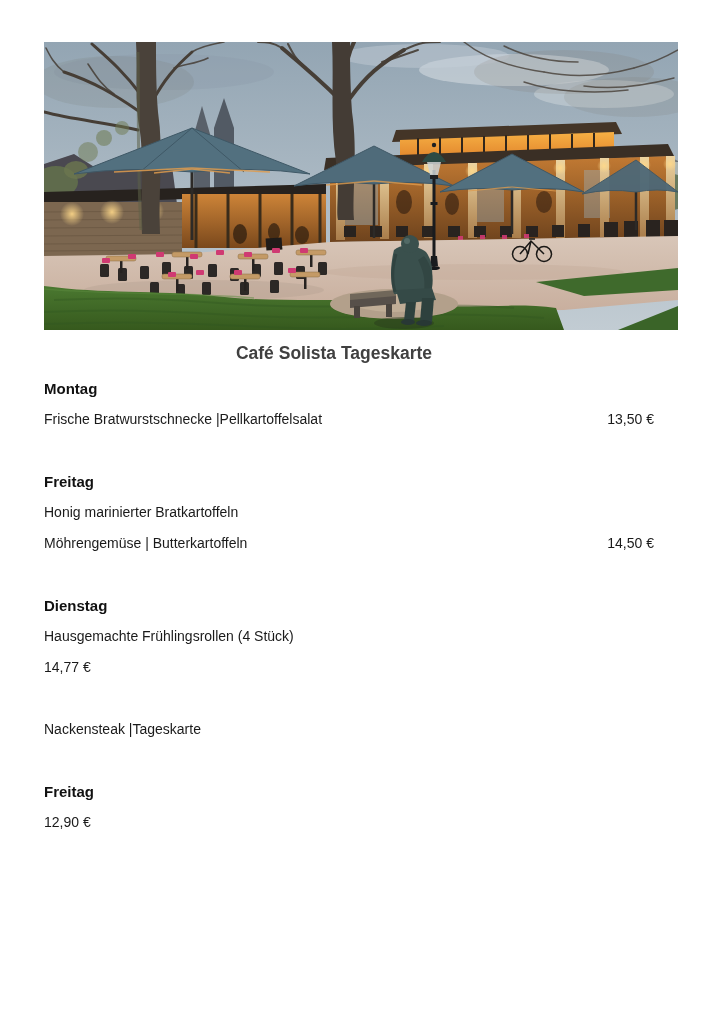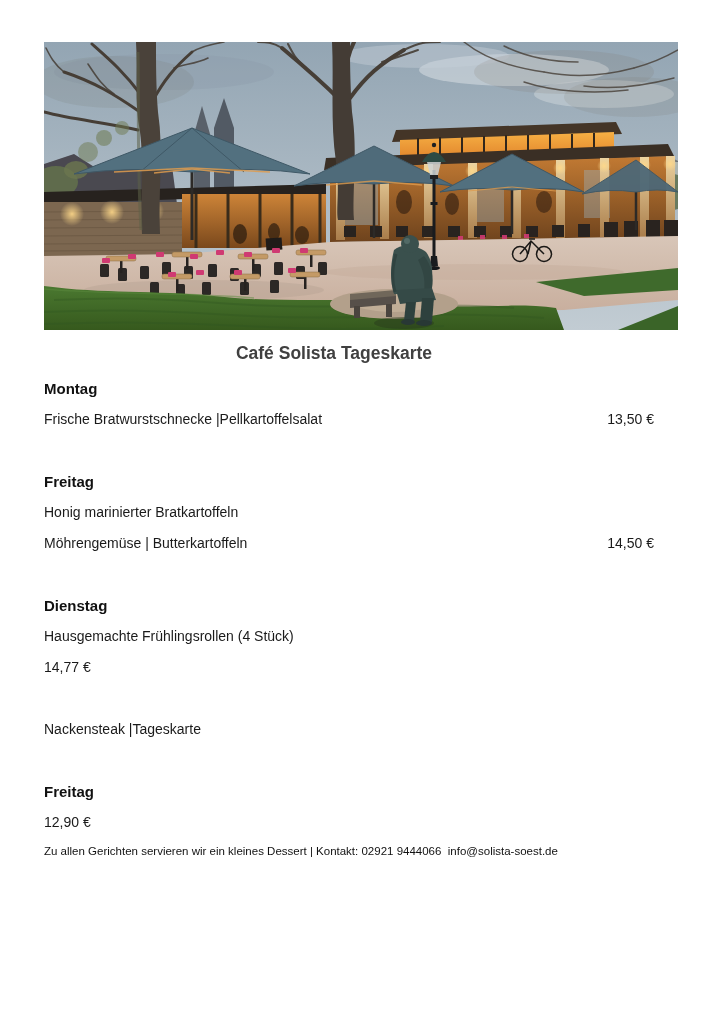--- a/index.html
+++ b/index.html
@@ -404,15 +404,14 @@
         </div>
       </section>
       <section class="day-section">
         <h2 class="day-name">Freitag</h2>
         <div class="menu-row">
           <span class="price">12,90 €</span>
         </div>
       </section>
     </main>
 
-  <footer class="footer">Zu allen Gerichten servieren wir ein kleines Dessert | Kontakt: 02921 9444066  info@solista-soest.de</footer>
 
 </div>
 
 </body></html>

